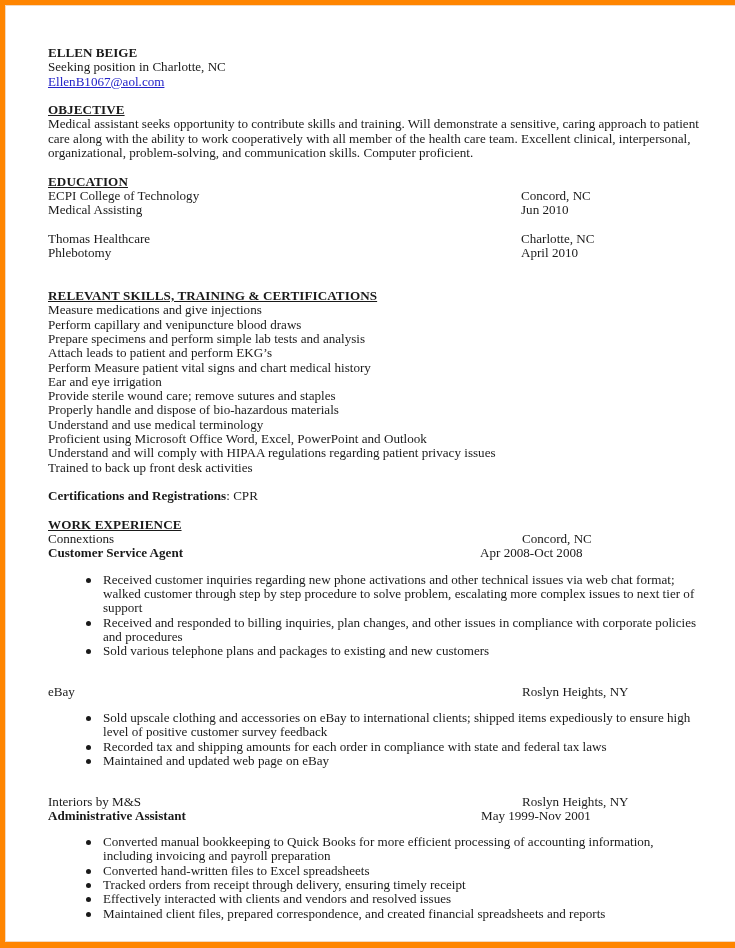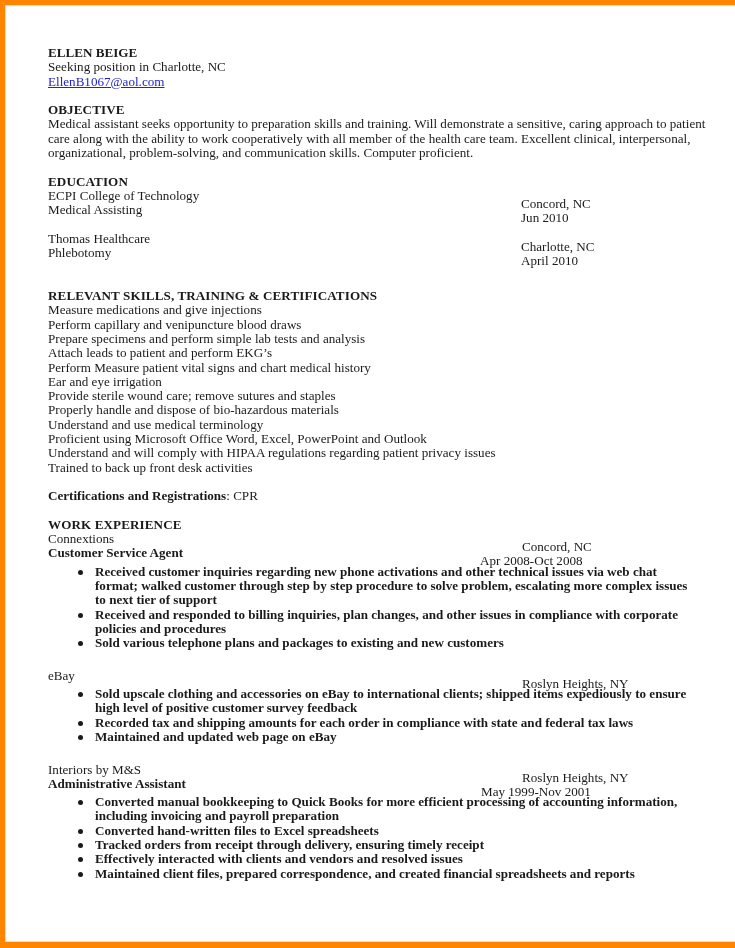--- a/index.html
+++ b/index.html
@@ -17,43 +17,43 @@
     padding-left: 44px;
   }
   .doc {
     position: absolute; left: 43px; top: 41px; width: 660px;
     font-size: 13.1px; line-height: 14.3px;
   }
   .line { position: relative; height: 14.3px; white-space: nowrap; }
   .b { font-weight: bold; }
   .gap { height: 14.3px; }
   .gap2 { height: 28.6px; }
-  .right { position: absolute; top: 8px; }
+  .right { position: absolute; top: 0; }
   a.email { color: #2323c8; text-decoration: underline; }
-  ul.bullets { list-style: none; margin: 4px; padding: 0; font-weight: bold; }
+  ul.bullets { list-style: none; margin: 12px; padding: 0; }
   ul.bullets li { position: relative; padding-left: 43px; width: 600px; white-space: normal; }
   ul.bullets li .dot {
     position: absolute; left: 26px; top: 5px; width: 5px; height: 5px;
     border-radius: 50%; background: #1a1a1a;
   }
-  .sec-head { letter-spacing: 0.1px; }
+  .sec-head { letter-spacing: 0.1px; text-decoration: underline; }
 </style>
 </head>
 <body>
 
 <div class="page">
   <div class="doc">
 
     <div class="line b">ELLEN BEIGE</div>
     <div class="line">Seeking position in Charlotte, NC</div>
     <div class="line"><a class="email">EllenB1067@aol.com</a></div>
     <div class="gap"></div>
 
     <div class="line b sec-head">OBJECTIVE</div>
-    <div class="line">Medical assistant seeks opportunity to preparation skills and training. Will demonstrate a sensitive, caring approach to patient</div>
+    <div class="line">Medical assistant seeks opportunity to contribute skills and training. Will demonstrate a sensitive, caring approach to patient</div>
     <div class="line">care along with the ability to work cooperatively with all member of the health care team. Excellent clinical, interpersonal,</div>
     <div class="line">organizational, problem-solving, and communication skills. Computer proficient.</div>
     <div class="gap"></div>
 
     <div class="line b sec-head">EDUCATION</div>
     <div class="line">
       <span>ECPI College of Technology</span>
       <span class="right" style="left:473px">Concord, NC</span>
     </div>
     <div class="line">

